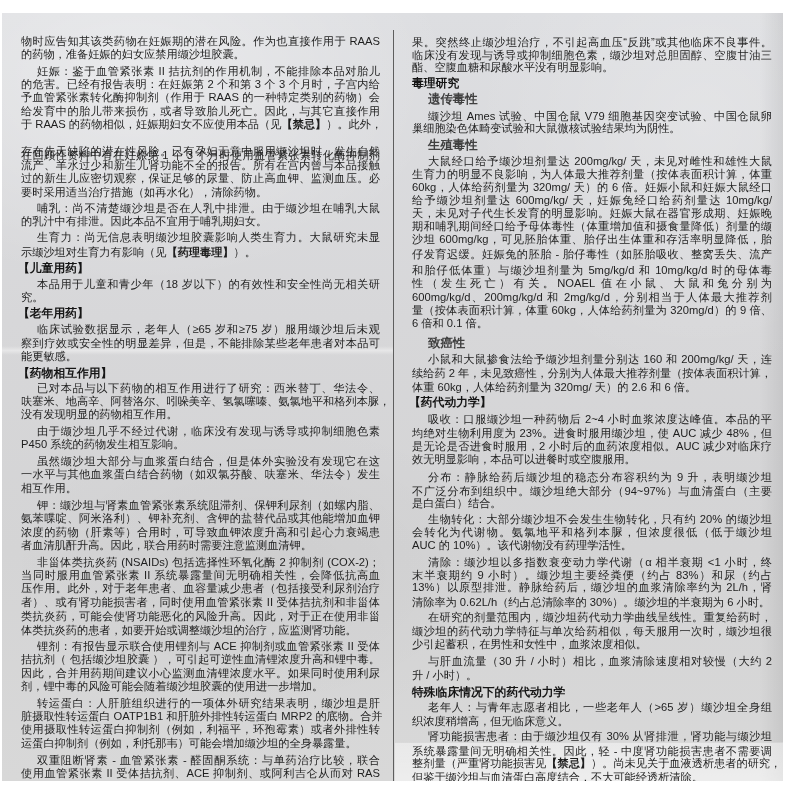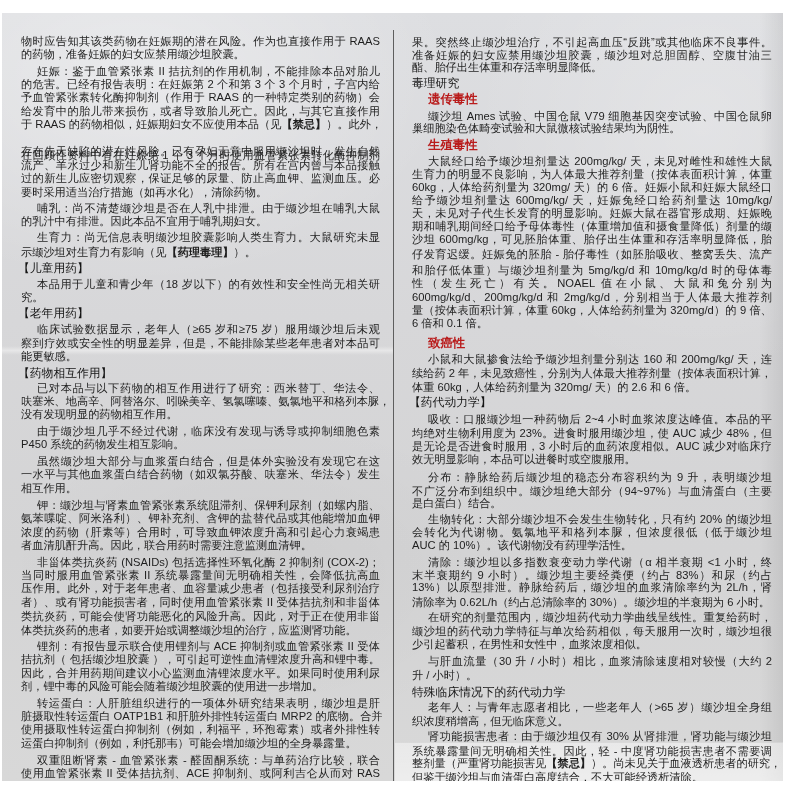--- a/index.html
+++ b/index.html
@@ -27,24 +27,24 @@
   .ln {
     position:absolute; height:14px; line-height:14px;
     font-family:"Liberation Sans", sans-serif; font-size:11.2px; color:#1e1e1e;
     white-space:nowrap; text-align:justify; text-align-last:justify; text-justify:inter-character;
   }
   .L { left:21px; width:359px; }
   .L.ind { left:37px; width:343px; }
   .R { left:412px; width:360px; }
   .R.ind { left:428px; width:344px; }
   .last { text-align-last:left; }
-  .hd { font-weight:normal; font-size:11.8px; text-align-last:left; color:#151515; }
+  .hd { font-weight:bold; font-size:11.8px; text-align-last:left; color:#151515; }
   .L.hd { left:18px; }
   .R.hd.br { left:409px; }
-  .sub { font-weight:bold; font-size:12.4px; text-align-last:left; color:#b91c1c; }
+  .sub { font-weight:bold; font-size:12.4px; text-align-last:left; color:#404040; }
   .b { font-weight:bold; }
 </style>
 </head>
 <body>
 
 <div id="page">
   <div class="paper"></div>
   <div class="crease"></div>
   <div class="light-zone"></div>
   <div class="divider"></div>
@@ -139,22 +139,22 @@
       <div>
         <div class="ln L ind" style="top:753px">双重阻断肾素 - 血管紧张素 - 醛固酮系统：与单药治疗比较，联合</div>
         <div class="ln L" style="top:766px">使用血管紧张素 II 受体拮抗剂、ACE 抑制剂、或阿利吉仑从而对 RAS</div>
       </div>
     </div>
 
     <div>
 
       <div>
         <div class="ln R" style="top:35px">果。突然终止缬沙坦治疗，不引起高血压“反跳”或其他临床不良事件。</div>
-        <div class="ln R" style="top:48px">准备妊娠的妇女应禁用缬沙坦胶囊，缬沙坦对总胆固醇、空腹甘油三</div>
-        <div class="ln R last" style="top:60px">酯、胎仔出生体重和存活率明显降低。</div>
+        <div class="ln R" style="top:48px">临床没有发现与诱导或抑制细胞色素，缬沙坦对总胆固醇、空腹甘油三</div>
+        <div class="ln R last" style="top:60px">酯、空腹血糖和尿酸水平没有明显影响。</div>
       </div>
 
       <div class="ln R hd" style="top:76px">毒理研究</div>
 
       <div class="ln R ind sub" style="top:92px">遗传毒性</div>
       <div>
         <div class="ln R ind" style="top:109px">缬沙坦 Ames 试验、中国仓鼠 V79 细胞基因突变试验、中国仓鼠卵</div>
         <div class="ln R last" style="top:121px">巢细胞染色体畸变试验和大鼠微核试验结果均为阴性。</div>
       </div>
 
@@ -179,21 +179,21 @@
       <div>
         <div class="ln R ind" style="top:352px">小鼠和大鼠掺食法给予缬沙坦剂量分别达 160 和 200mg/kg/ 天，连</div>
         <div class="ln R" style="top:366px">续给药 2 年，未见致癌性，分别为人体最大推荐剂量（按体表面积计算，</div>
         <div class="ln R last" style="top:380px">体重 60kg，人体给药剂量为 320mg/ 天）的 2.6 和 6 倍。</div>
       </div>
 
       <div class="ln R hd br" style="top:395px">【药代动力学】</div>
       <div>
         <div class="ln R ind" style="top:412px">吸收：口服缬沙坦一种药物后 2~4 小时血浆浓度达峰值。本品的平</div>
         <div class="ln R" style="top:426px">均绝对生物利用度为 23%。进食时服用缬沙坦，使 AUC 减少 48%，但</div>
-        <div class="ln R" style="top:439px">是无论是否进食时服用，3 小时后的血药浓度相似。AUC 减少对临床疗</div>
+        <div class="ln R" style="top:439px">是无论是否进食时服用，2 小时后的血药浓度相似。AUC 减少对临床疗</div>
         <div class="ln R last" style="top:452px">效无明显影响，本品可以进餐时或空腹服用。</div>
       </div>
       <div>
         <div class="ln R ind" style="top:470px">分布：静脉给药后缬沙坦的稳态分布容积约为 9 升，表明缬沙坦</div>
         <div class="ln R" style="top:484px">不广泛分布到组织中。缬沙坦绝大部分（94~97%）与血清蛋白（主要</div>
         <div class="ln R last" style="top:496px">是白蛋白）结合。</div>
       </div>
       <div>
         <div class="ln R ind" style="top:512px">生物转化：大部分缬沙坦不会发生生物转化，只有约 20% 的缬沙坦</div>
         <div class="ln R" style="top:525px">会转化为代谢物。氨氯地平和格列本脲，但浓度很低（低于缬沙坦</div>

